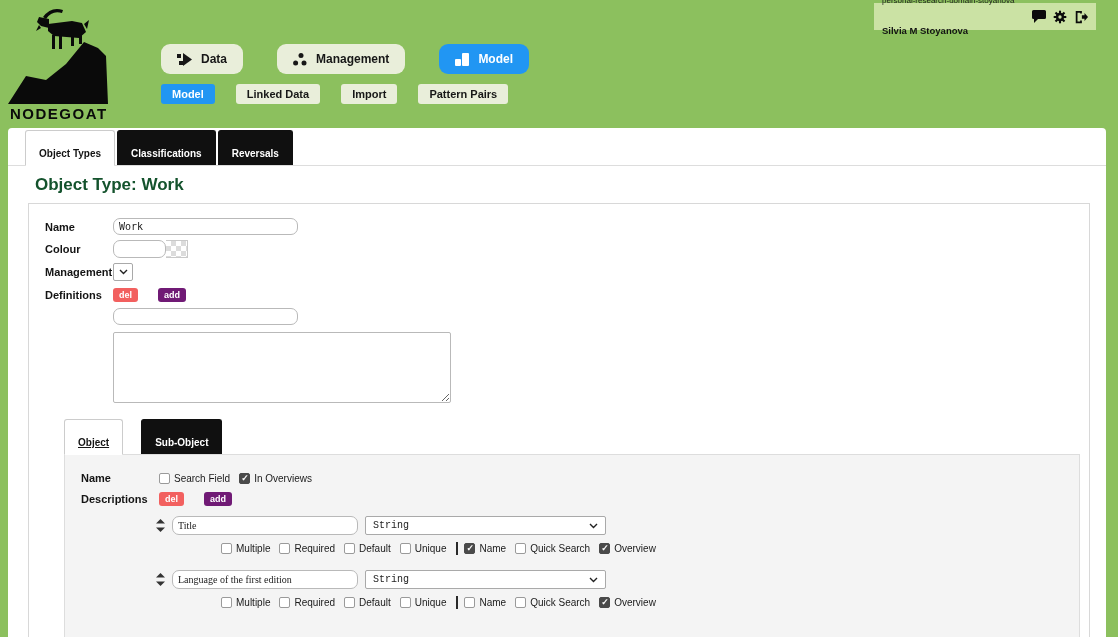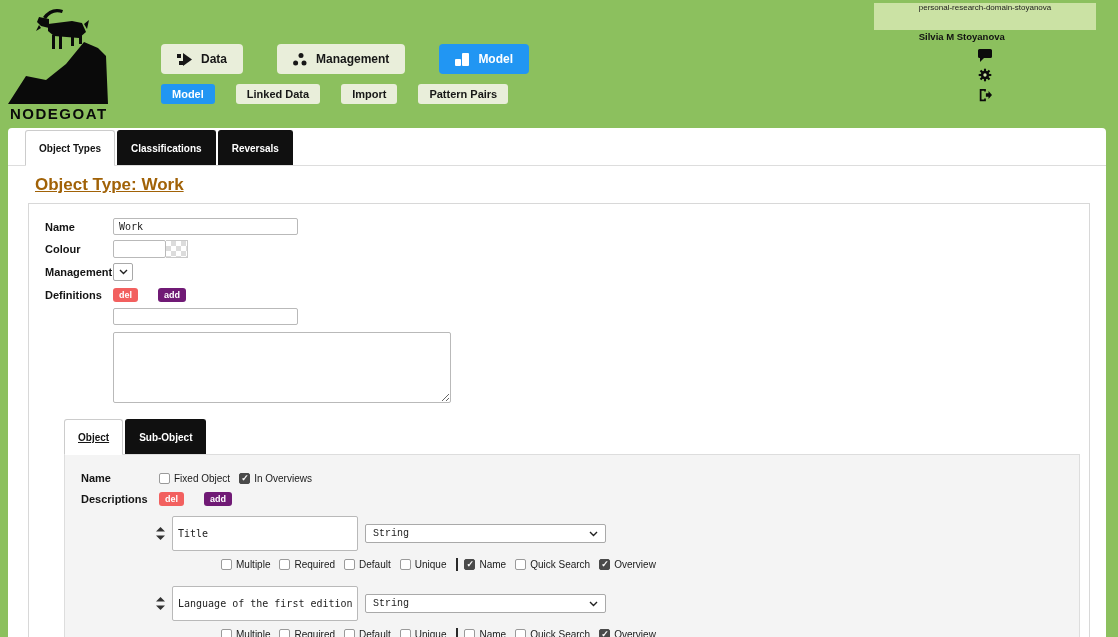--- a/index.html
+++ b/index.html
@@ -11,41 +11,41 @@
     color:#151515;
     overflow:hidden;
   }
 
   
   .userbar {
     position:absolute; top:3px; right:22px;
     width:222px; height:27px;
     background:#cbe2a4;
     display:flex; align-items:center;
-    padding:0 8px; gap:6px;flex-direction:column;
+    padding:0 8px; gap:6px;
   }
   .userbar .utexts { flex:1; line-height:1.15; }
   .userbar .udomain { font-size:8px; color:#1c1c1c; }
   .userbar .uname   { font-size:9.5px; font-weight:600; color:#111;margin-top:20px; }
   .ubtn { width:15px; height:15px; display:flex; align-items:center; justify-content:center; cursor:pointer; }
   .ubtn svg { display:block; }
 
   
   .logo { position:absolute; left:8px; top:4px; width:102px; height:120px; }
   .logo svg { display:block; }
   .logo .logotext {
     position:absolute; left:2px; bottom:2px;
     font-size:15px; font-weight:700; letter-spacing:1.5px; color:#0a0a0a;
   }
 
   
   .main-nav { position:absolute; left:161px; top:44px; display:flex; gap:34px; }
   .main-btn {
     height:30px; padding:0 16px;
-    background:#e9eeda; border-radius:4px;
+    background:#e9eeda; border-radius:9px;
     display:inline-flex; align-items:center; gap:9px;
     font-size:12px; font-weight:700; color:#171717; cursor:pointer;
   }
   .main-btn.active { background:#2196f3; color:#fff; }
   .main-btn svg { display:block; }
 
   .sub-nav { position:absolute; left:161px; top:84px; display:flex; gap:21px; }
   .sub-btn {
     height:20px; padding:0 11px;
     background:#e9eeda; border-radius:3px;
@@ -61,51 +61,51 @@
     background:#fff; border-radius:4px 4px 0 0;
   }
 
   .tabstrip {
     display:flex; gap:2px;
     padding:2px 0 0 17px;
     border-bottom:1px solid #ddd;
   }
   .tab {
     height:22px; padding:17px 13px;
-    display:inline-flex; align-items:center;
+    display:inline-flex; align-items:flex-start;
     font-size:10px; font-weight:700;
     background:#101010; color:#fff;
     border:1px solid #101010;
     border-bottom:none;
     border-radius:3px 3px 0 0;
     cursor:pointer;
   }
   .tab.active {
     background:#fff; color:#141414;
     border:1px solid #ccc; border-bottom:1px solid #fff;
     margin-bottom:-1px;
   }
 
-  .page-title { margin:9px 0 0 27px; font-size:17px; font-weight:700; color:#a16207;text-decoration:underline; }
+  .page-title { margin:9px 0 0 27px; font-size:17px; font-weight:700; color:#14532d; }
   .page-id { margin:4px 0 0 27px; font-size:9px; letter-spacing:1px; color:#222; }
 
   
   .form-box {
     margin:8px 16px 0 20px;
     height:440px;
     border:1px solid #d8d8d8;
     padding:14px 4px 0 16px;
     overflow:hidden;
   }
   .frow { display:flex; align-items:center; margin-bottom:5px; min-height:17px; }
   .flabel { width:68px; font-size:11px; font-weight:700; color:#141414; flex:none; }
 
   input.ti {
     height:17px; width:185px;
-    border:1px solid #b9b9b9; border-radius:2px;
+    border:1px solid #b9b9b9; border-radius:7px;
     font-family:"DejaVu Sans Mono", monospace; font-size:10px;
     padding:0 5px; color:#222; background:#fff;
   }
   .colour-wrap { display:flex; }
   input.ti.colour { width:53px; height:18px; }
   .checker {
     width:22px; height:18px;
     border:1px solid #c9c9c9; border-left:none;
     background-image:conic-gradient(#dcdcdc 25%, #fff 25% 50%, #dcdcdc 50% 75%, #fff 75%);
     background-size:10px 10px;
@@ -127,21 +127,21 @@
 
   textarea.ta {
     width:338px; height:71px;
     border:1px solid #b9b9b9; border-radius:2px;
     font-family:"DejaVu Sans Mono", monospace; font-size:10px;
     padding:3px 5px; resize:both; color:#222;
   }
   .indent { margin-left:68px; }
 
   
-  .obj-tabs { display:flex; gap:2px; margin:12px 0 0 19px;text-decoration:underline; }
+  .obj-tabs { display:flex; gap:18px; margin:12px 0 0 19px;text-decoration:underline; }
   .obj-panel {
     margin:0 5px 0 19px;
     height:212px;
     background:#f4f4f4;
     border:1px solid #ddd;
     padding:17px 0 0 16px;
     overflow:hidden;
   }
   .oprow { display:flex; align-items:center; margin-bottom:8px; }
   .oplabel { width:78px; font-size:11px; font-weight:700; color:#141414; flex:none; }
@@ -157,21 +157,21 @@
     content:"\2713"; position:absolute; left:1px; top:-1px;
     color:#fff; font-size:9px; font-weight:700;
   }
   .cb-label { font-size:10px; color:#1a1a1a; }
   .cb-sep { width:2px; height:13px; background:#2a2a2a; margin:0 6px 0 1px; }
 
   .desc-rows { margin-left:75px; margin-top:10px; }
   .desc-row { margin-bottom:15px; }
   .desc-main { display:flex; align-items:center; gap:7px; }
   .sort-handle { cursor:grab; display:flex; }
-  input.ti.desc-name { width:186px; height:35px; }
+  input.ti.desc-name { width:186px; height:19px;font-family:Liberation Serif, serif; }
   .selectbox {
     width:241px; height:19px;
     border:1px solid #a9a9a9; border-radius:2px;
     background:#fff; cursor:pointer;
     display:flex; align-items:center;
     font-family:"DejaVu Sans Mono", monospace; font-size:10px; color:#222;
     padding:0 7px;
   }
   .selectbox .sel-text { flex:1;font-family:Liberation Mono, monospace; }
   .desc-flags { display:flex; align-items:center; margin:7px 0 0 38px;padding-left:27px; }
@@ -347,21 +347,21 @@
           <span>Sub-Object</span>
         </div>
     </div>
 
     <div class="obj-panel">
 
       <div class="oprow">
         <div class="oplabel">Name</div>
         <span class="cbitem">
           <span class="cb"></span>
-          <span class="cb-label">Fixed Object</span>
+          <span class="cb-label">Search Field</span>
         </span>
         <span class="cbitem">
           <span class="cb checked"></span>
           <span class="cb-label">In Overviews</span>
         </span>
       </div>
 
       <div class="oprow">
         <div class="oplabel">Descriptions</div>
         <span class="btn-del">del</span>

